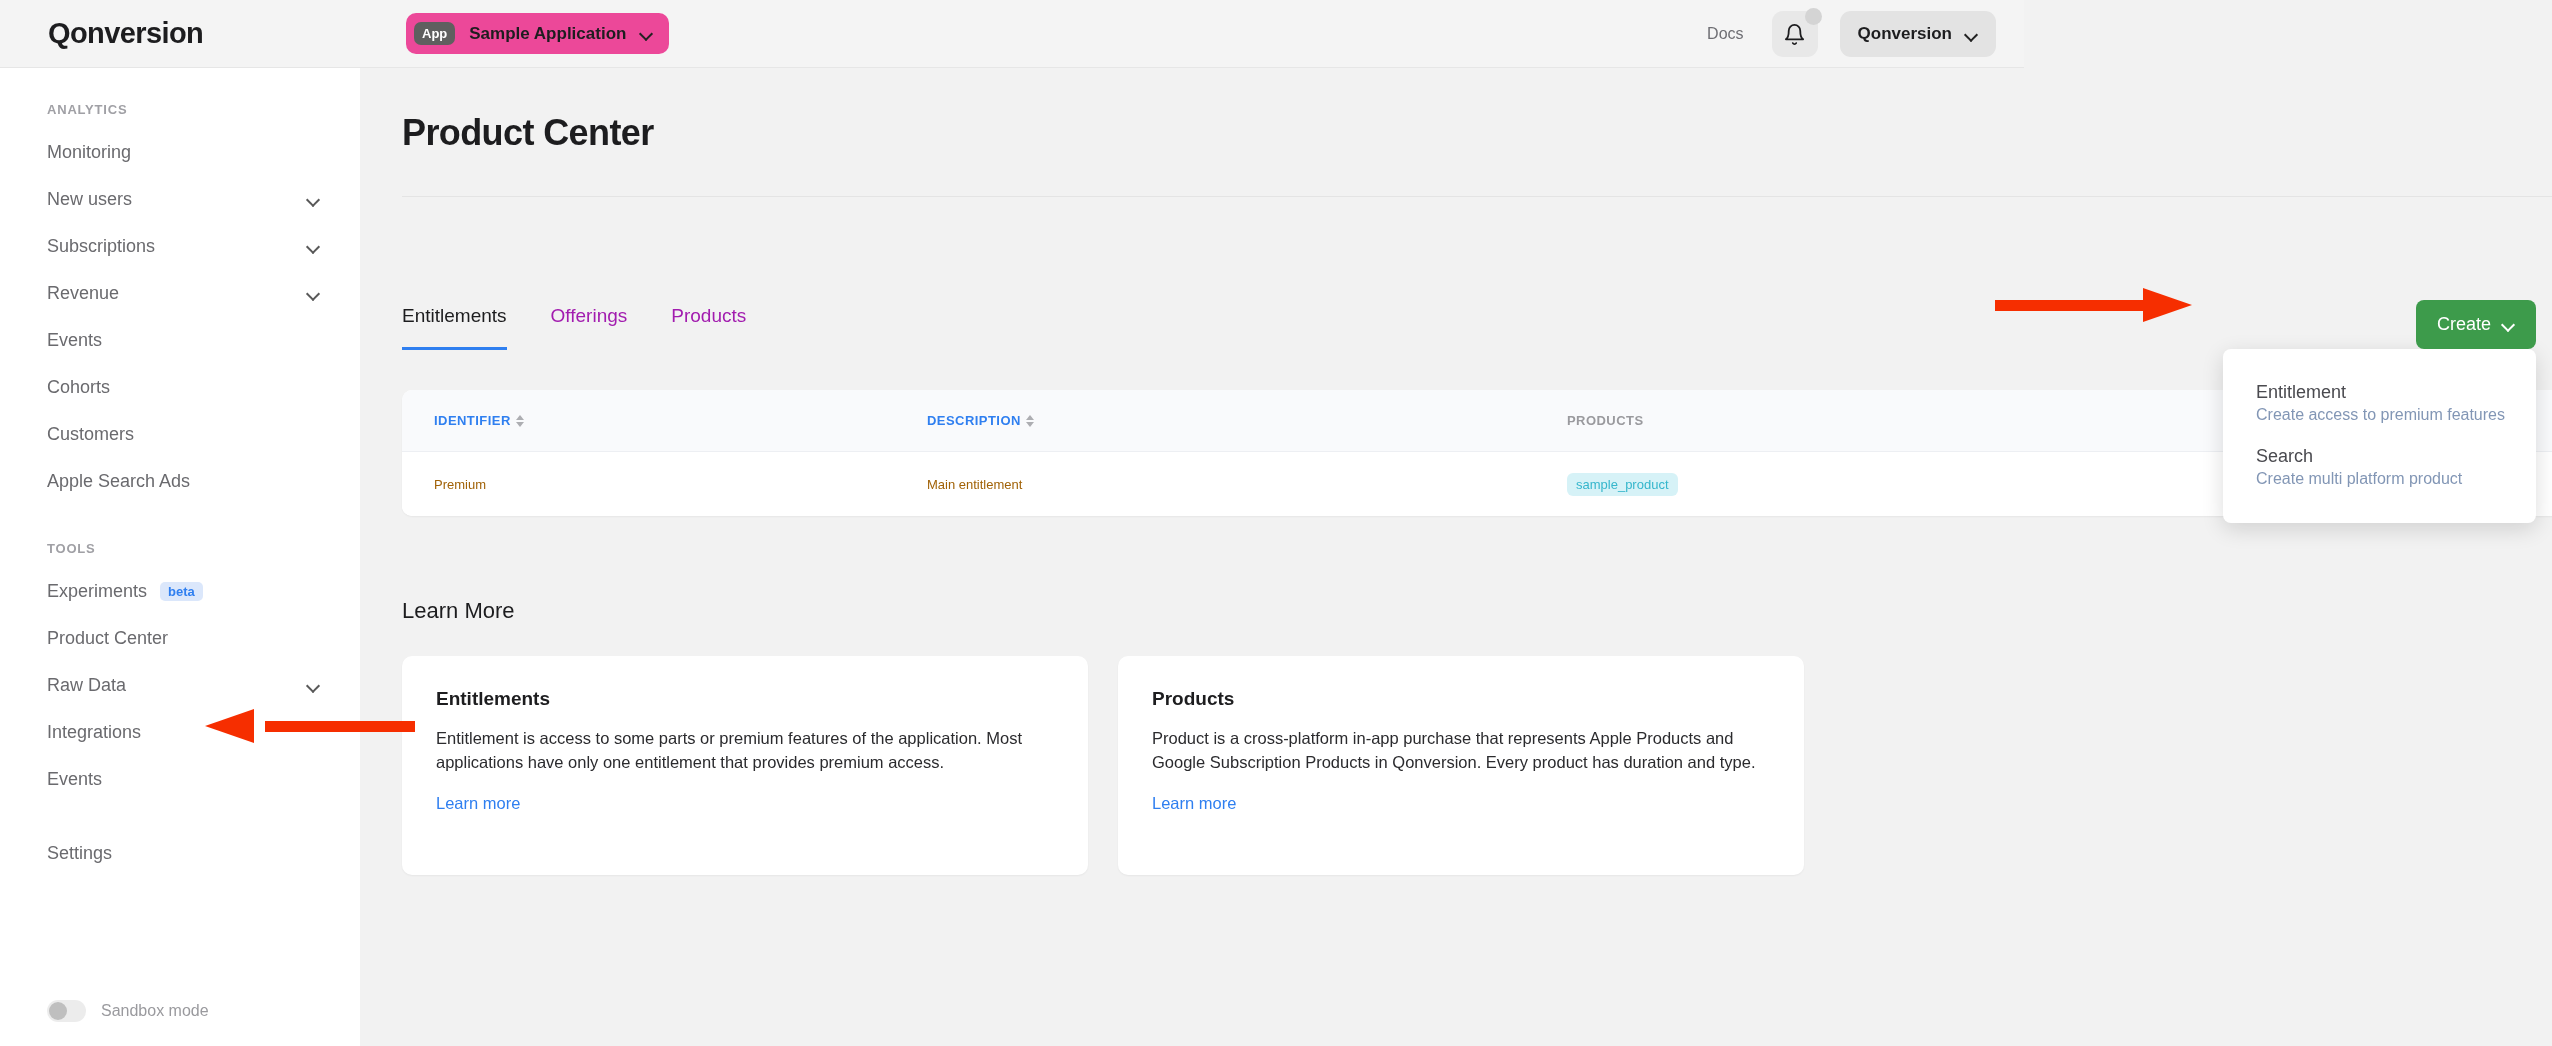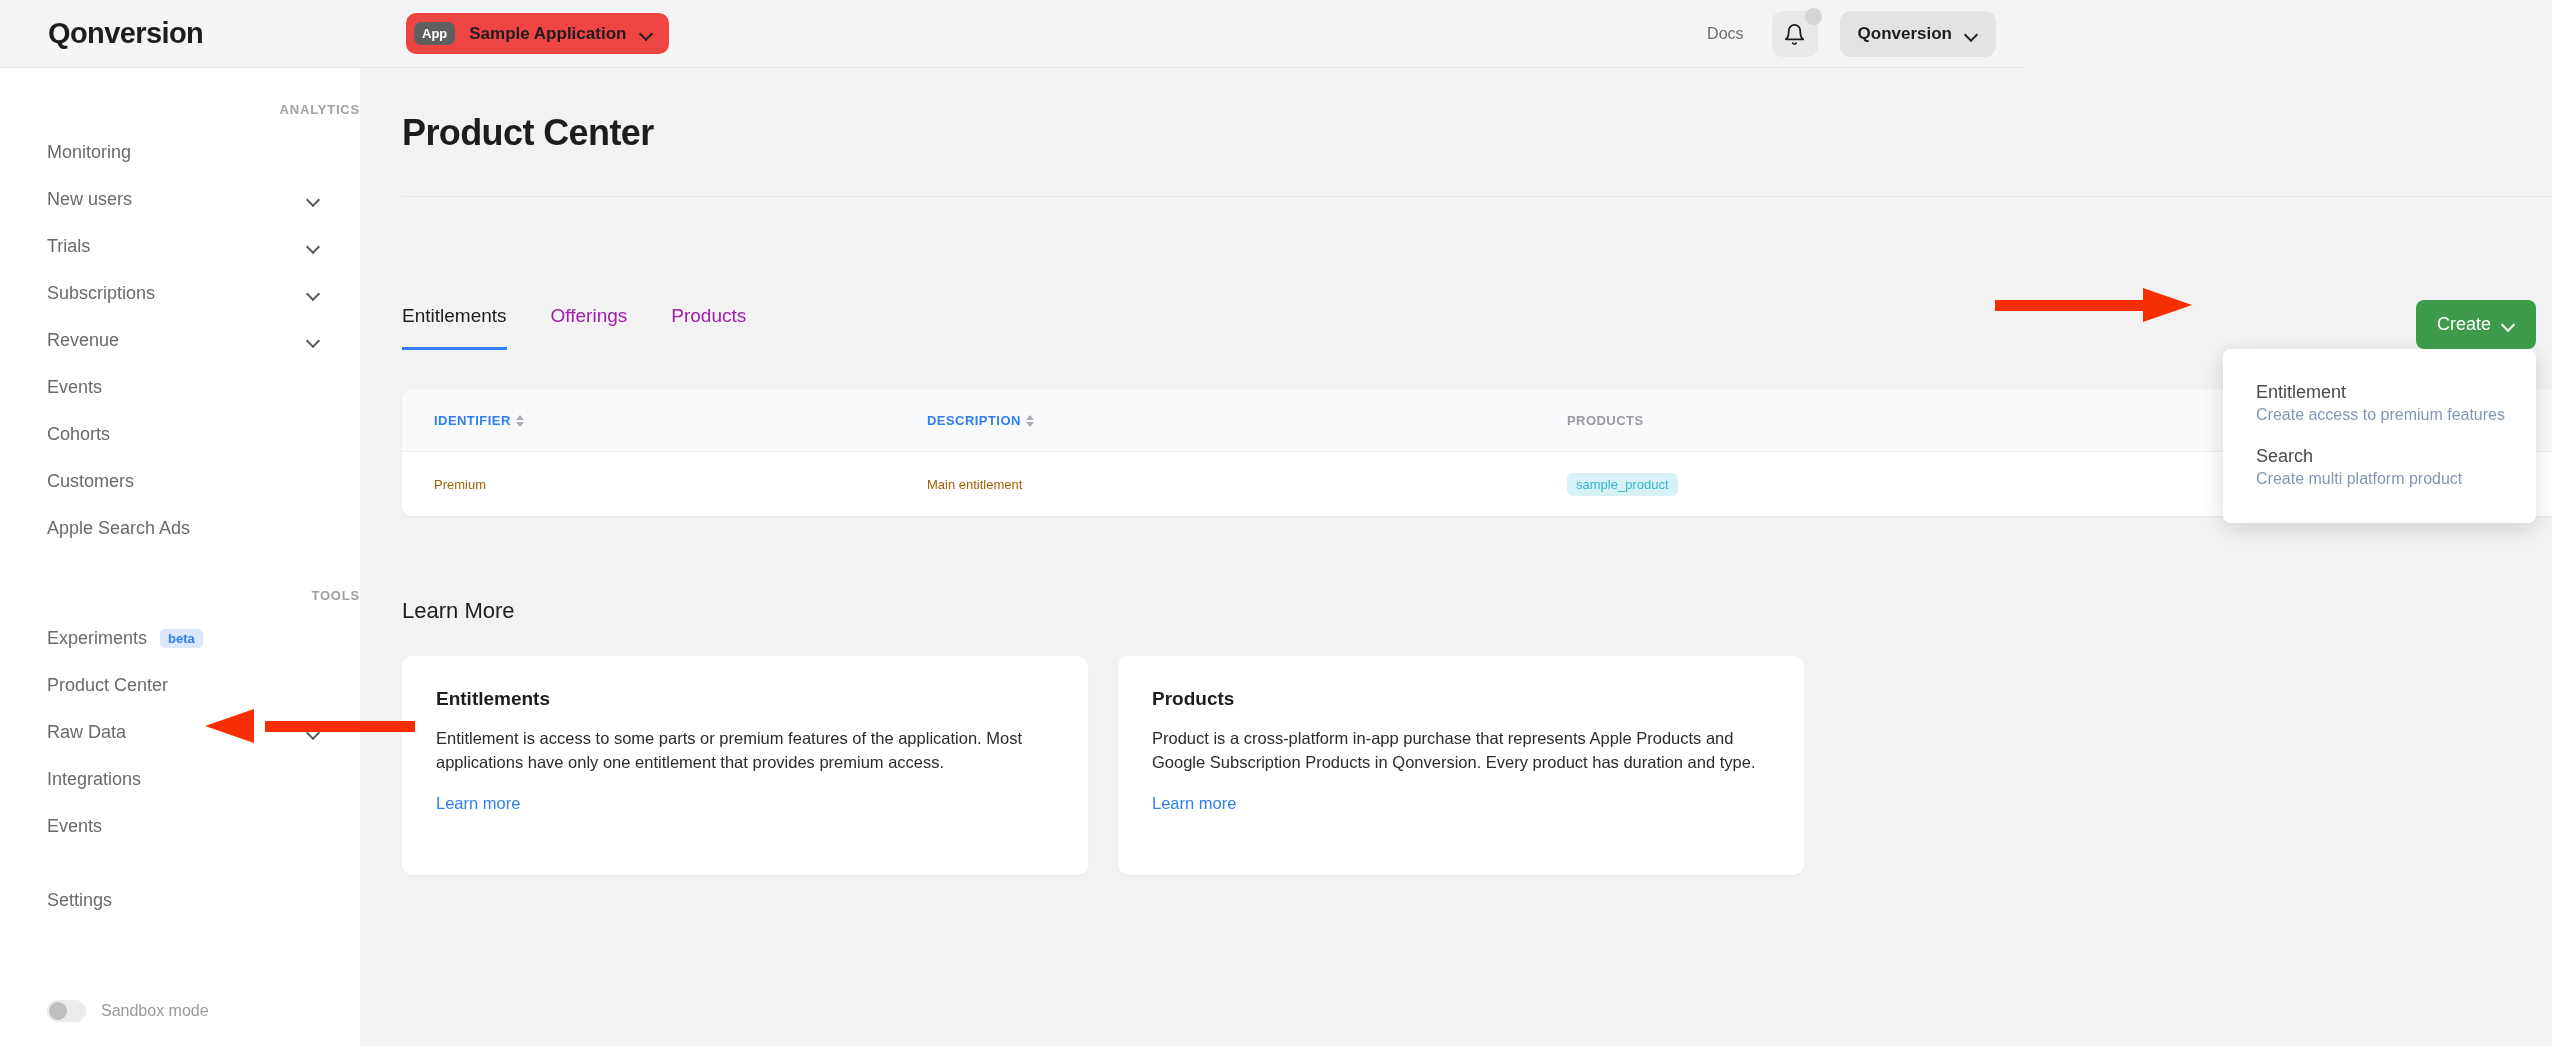--- a/index.html
+++ b/index.html
@@ -31,21 +31,21 @@
     letter-spacing: -0.6px;
     color: #1d1d1f;
   }
   .app-switcher {
     position: absolute;
     left: 406px; top: 13px;
     height: 41px;
     display: flex;
     align-items: center;
     gap: 14px;
-    background: #ef4444;
+    background: #ec4899;
     border-radius: 10px;
     padding: 0 16px 0 8px;
     cursor: pointer;
   }
   .app-badge {
     background: #5f5f5f;
     color: #fff;
     font-size: 13px;
     font-weight: 700;
     border-radius: 7px;
@@ -119,21 +119,20 @@
   }
 
   
   .sidebar {
     position: absolute;
     top: 68px; left: 0;
     width: 360px;
     height: 978px;
     background: #ffffff;
     z-index: 20;
-    text-align: right;
   }
   .nav-section-label {
     font-size: 13px;
     font-weight: 600;
     letter-spacing: 0.8px;
     color: #a0a0a5;
     padding-left: 47px;
   }
   .nav-item {
     height: 47px;
@@ -420,25 +419,20 @@
 
   <div style="height:34px"></div>
   <div class="nav-section-label">ANALYTICS</div>
   <div style="height:12px"></div>
 
   <div class="nav-item">
     <span class="lbl">Monitoring</span>
   </div>
   <div class="nav-item">
     <span class="lbl">New users</span>
-    <span class="spacer"></span>
-      <span class="chev"></span>
-  </div>
-  <div class="nav-item">
-    <span class="lbl">Trials</span>
     <span class="spacer"></span>
       <span class="chev"></span>
   </div>
   <div class="nav-item">
     <span class="lbl">Subscriptions</span>
     <span class="spacer"></span>
       <span class="chev"></span>
   </div>
   <div class="nav-item">
     <span class="lbl">Revenue</span>

